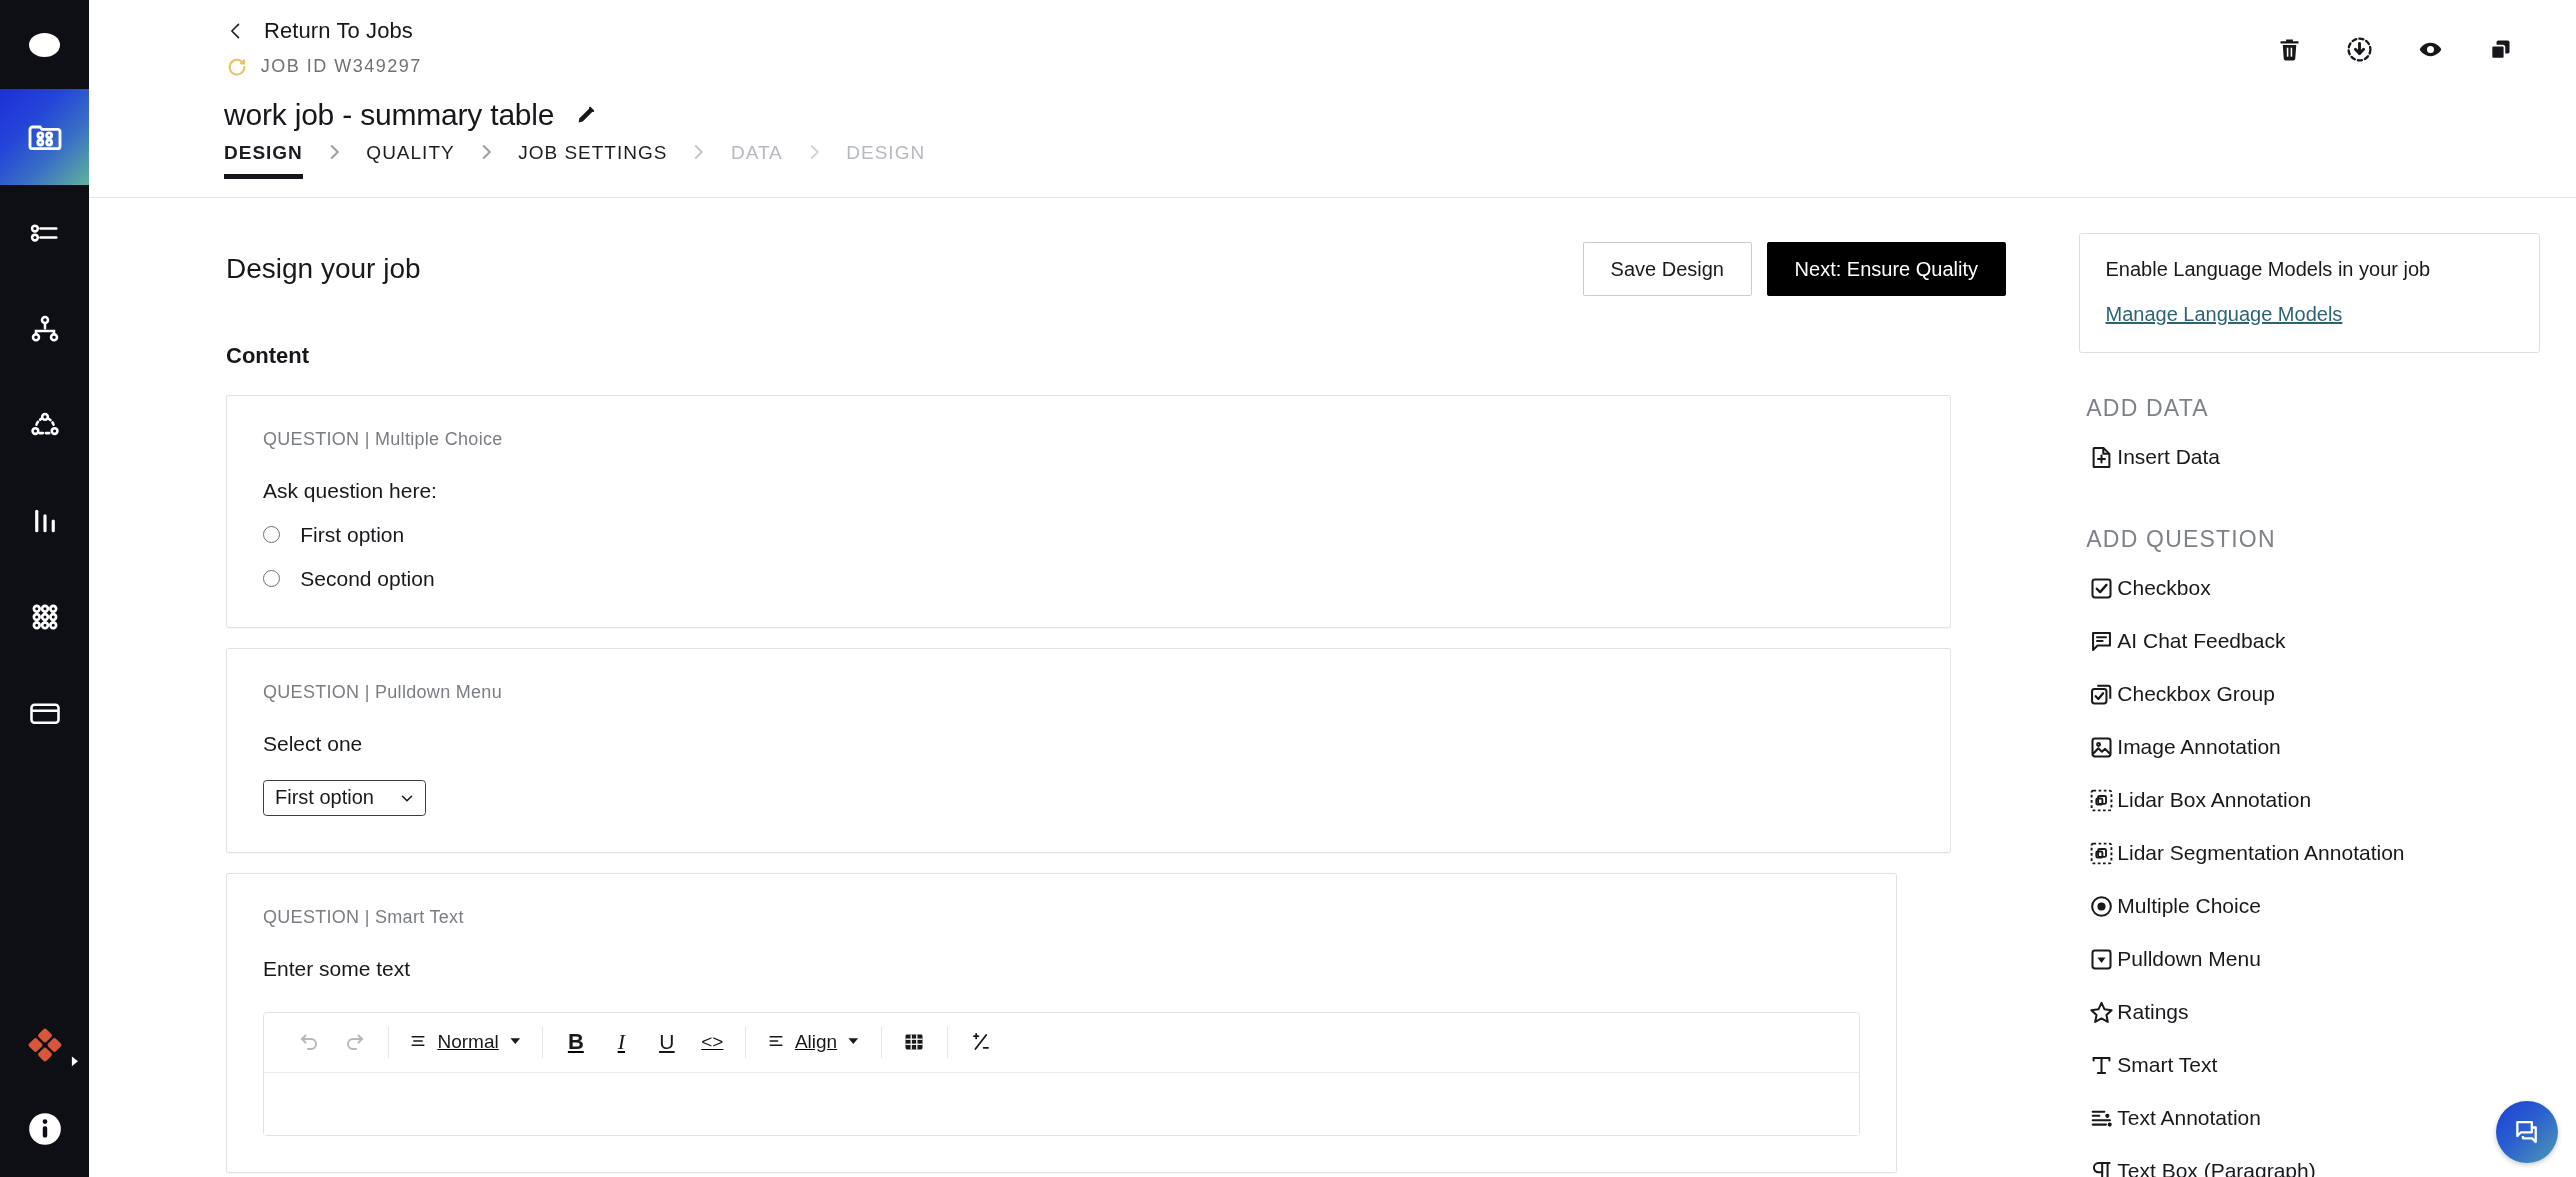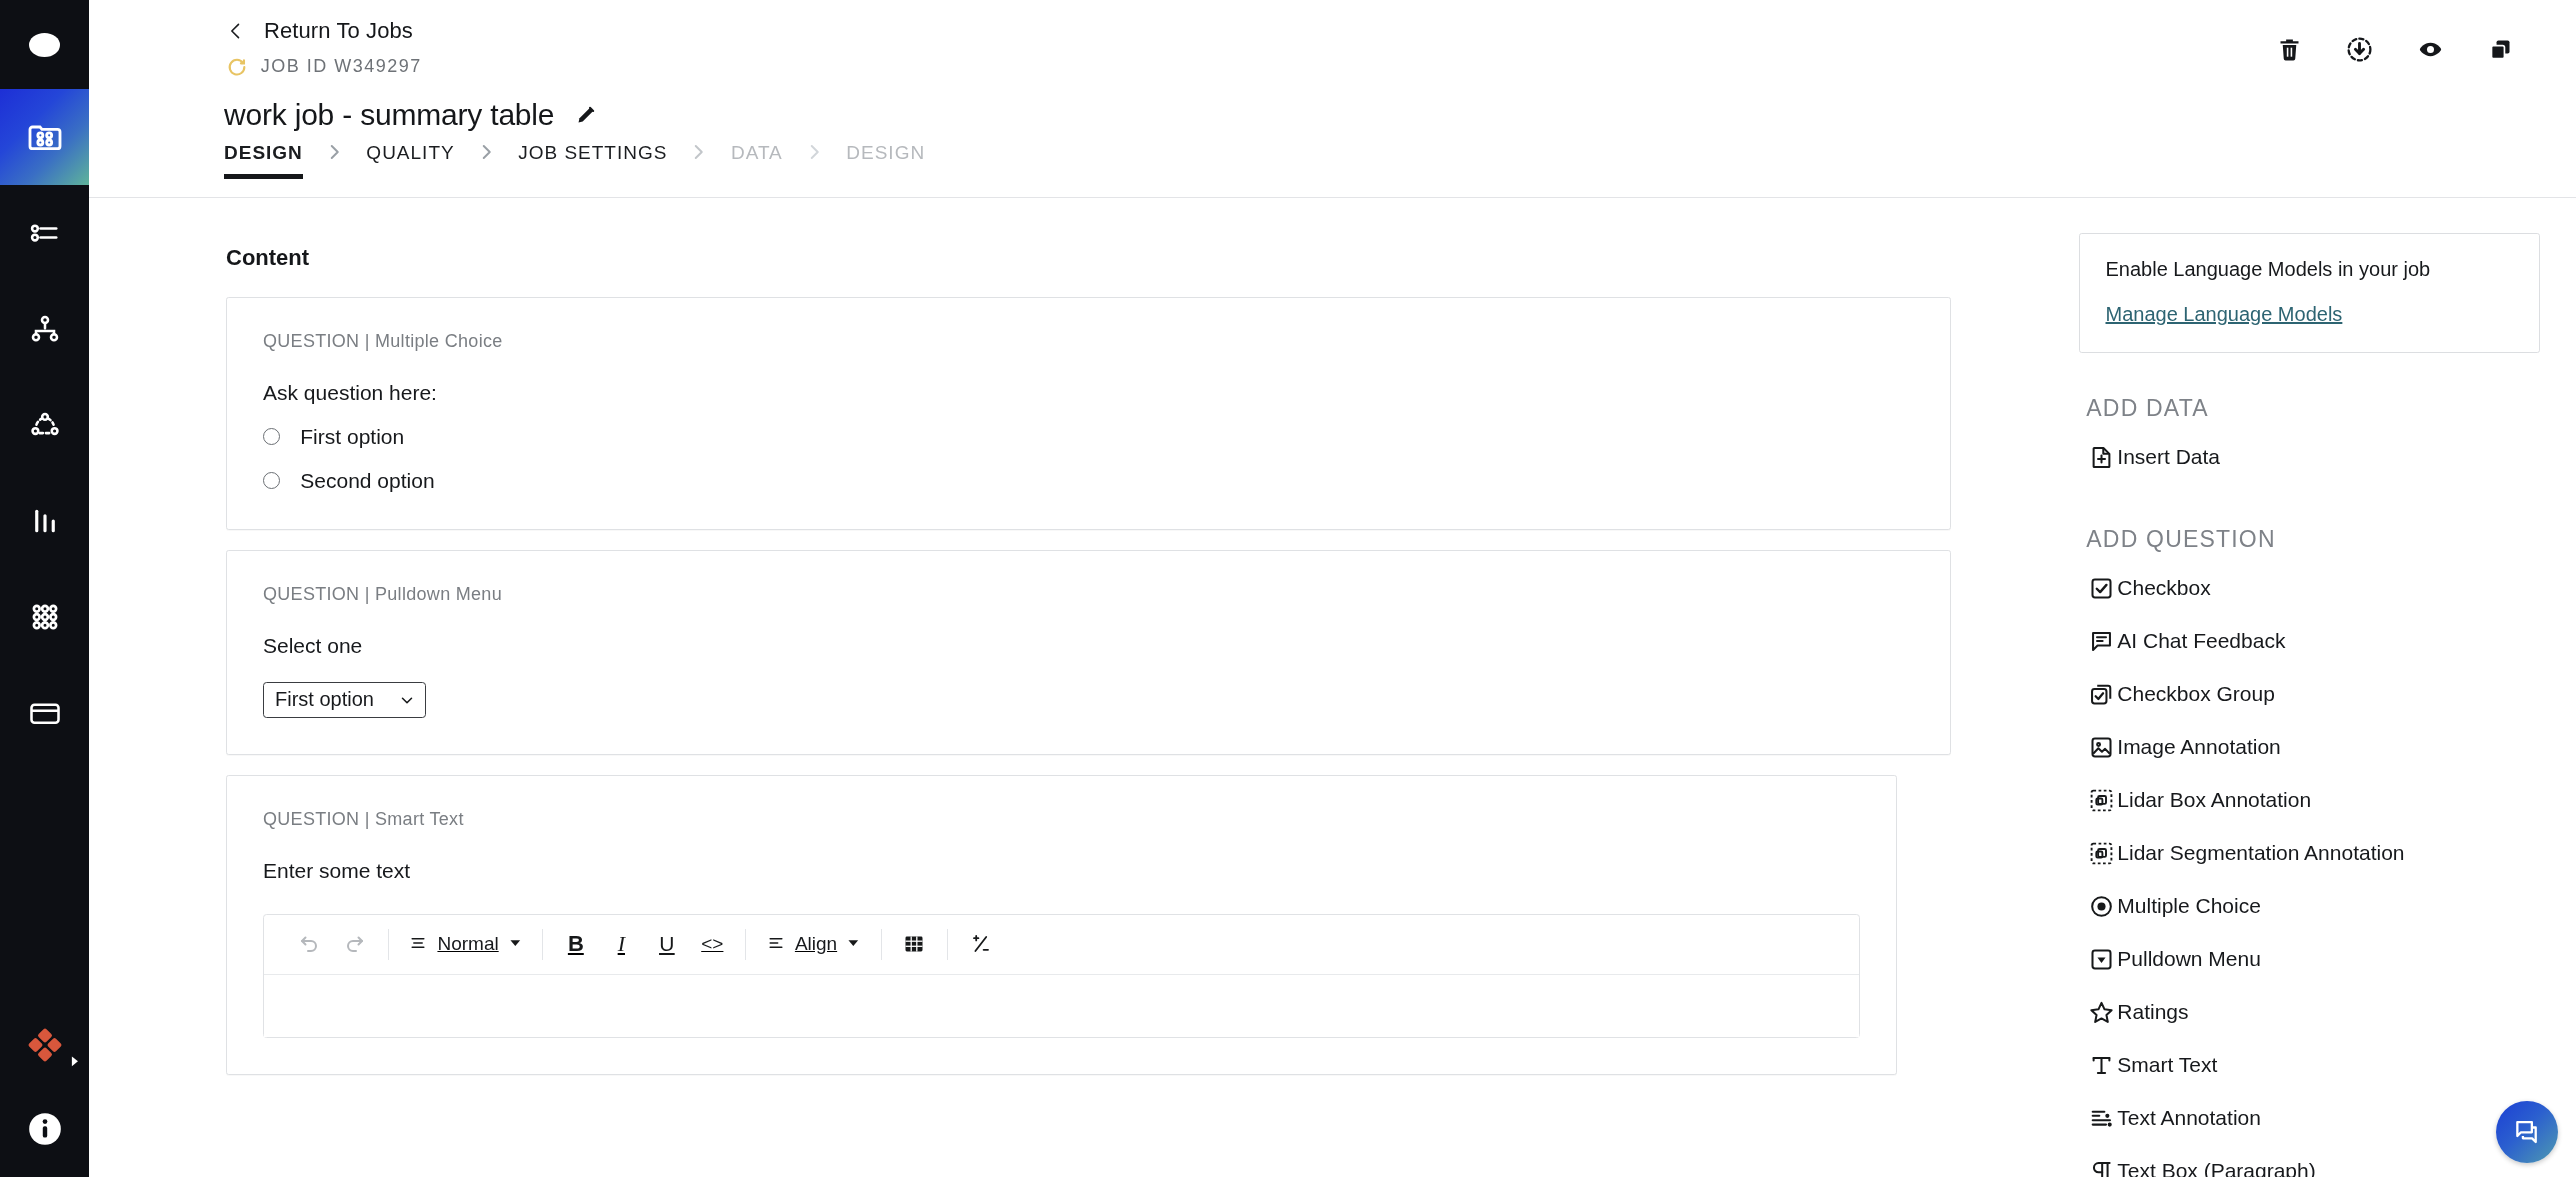--- a/index.html
+++ b/index.html
@@ -461,20 +461,27 @@
         </span>
         <span class="tab disabled">DESIGN</span>
       </div>
     </div>
 
     <div class="body-area">
 
       <div class="main-scroll">
         <div class="main-inner">
 
+          <div class="page-head-row">
+            <div class="page-title">Design your job</div>
+            <div class="head-btns">
+              <button class="btn btn-secondary">Save Design</button>
+              <button class="btn btn-primary">Next: Ensure Quality</button>
+            </div>
+          </div>
 
           <div class="section-label">Content</div>
 
           <div class="card-stack">
 
             <div class="qcard qcard-wide">
               <div class="q-kicker">
                 <span>QUESTION | </span><span>Multiple Choice</span>
               </div>
               <div class="q-prompt">Ask question here:</div>

